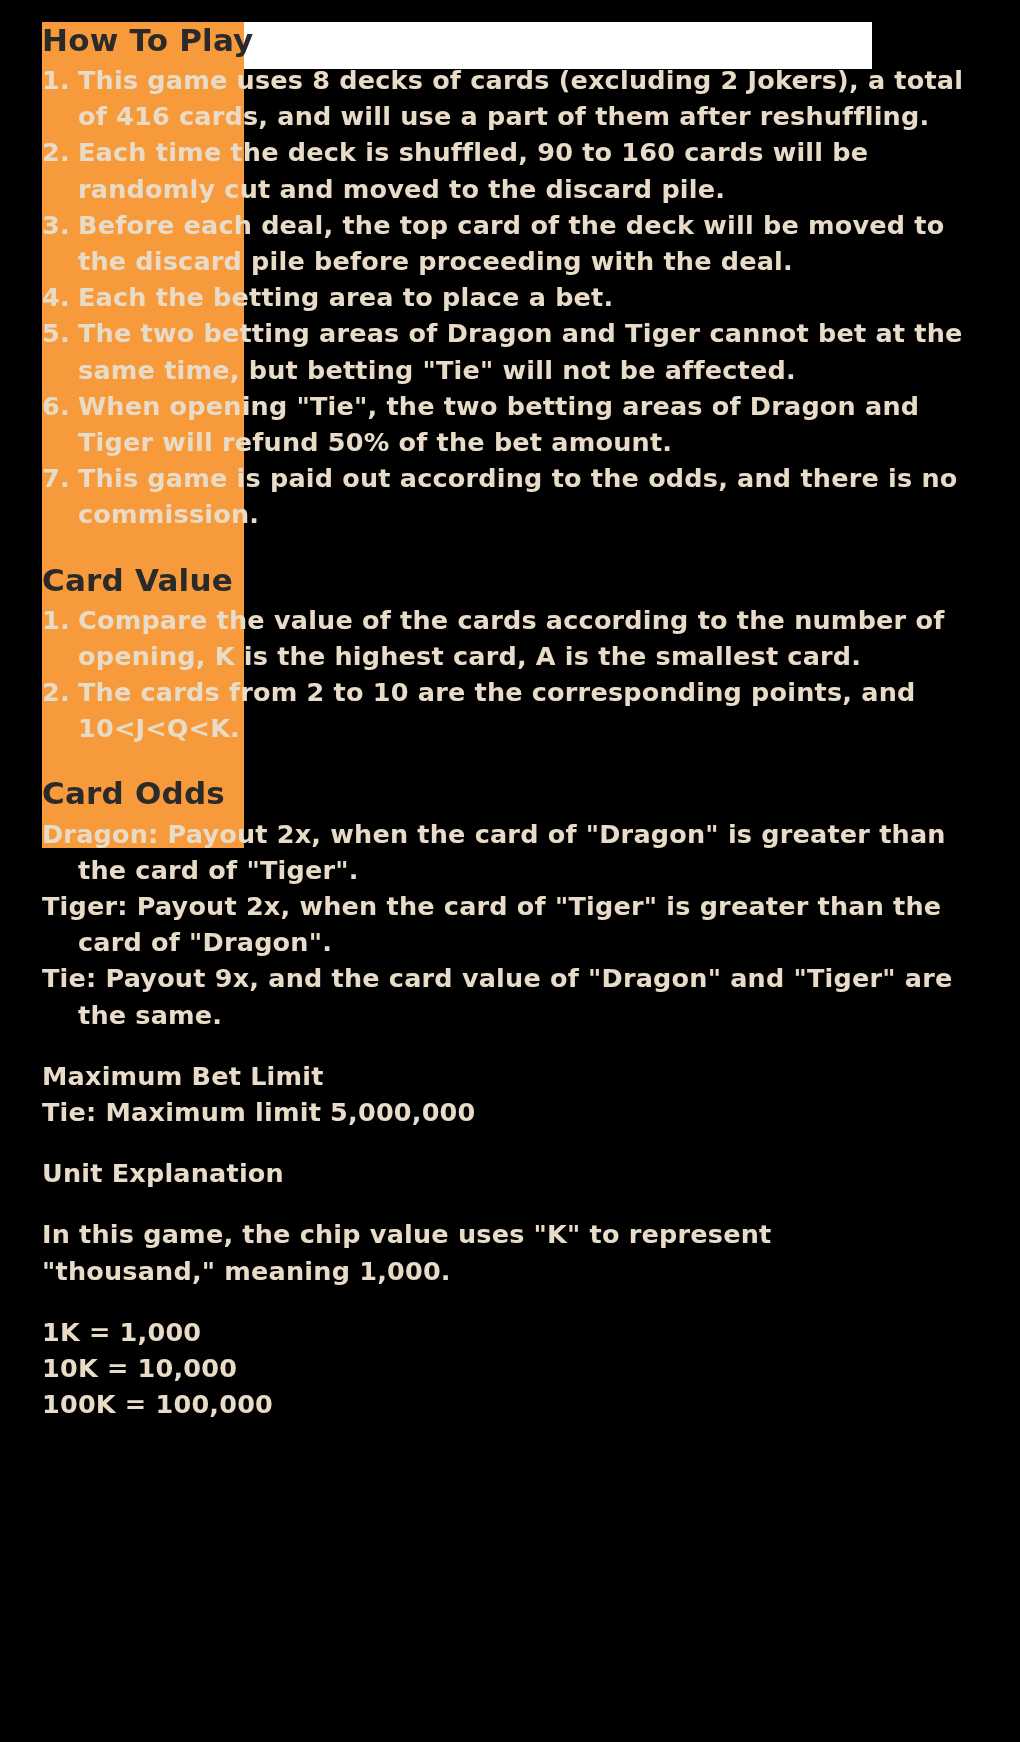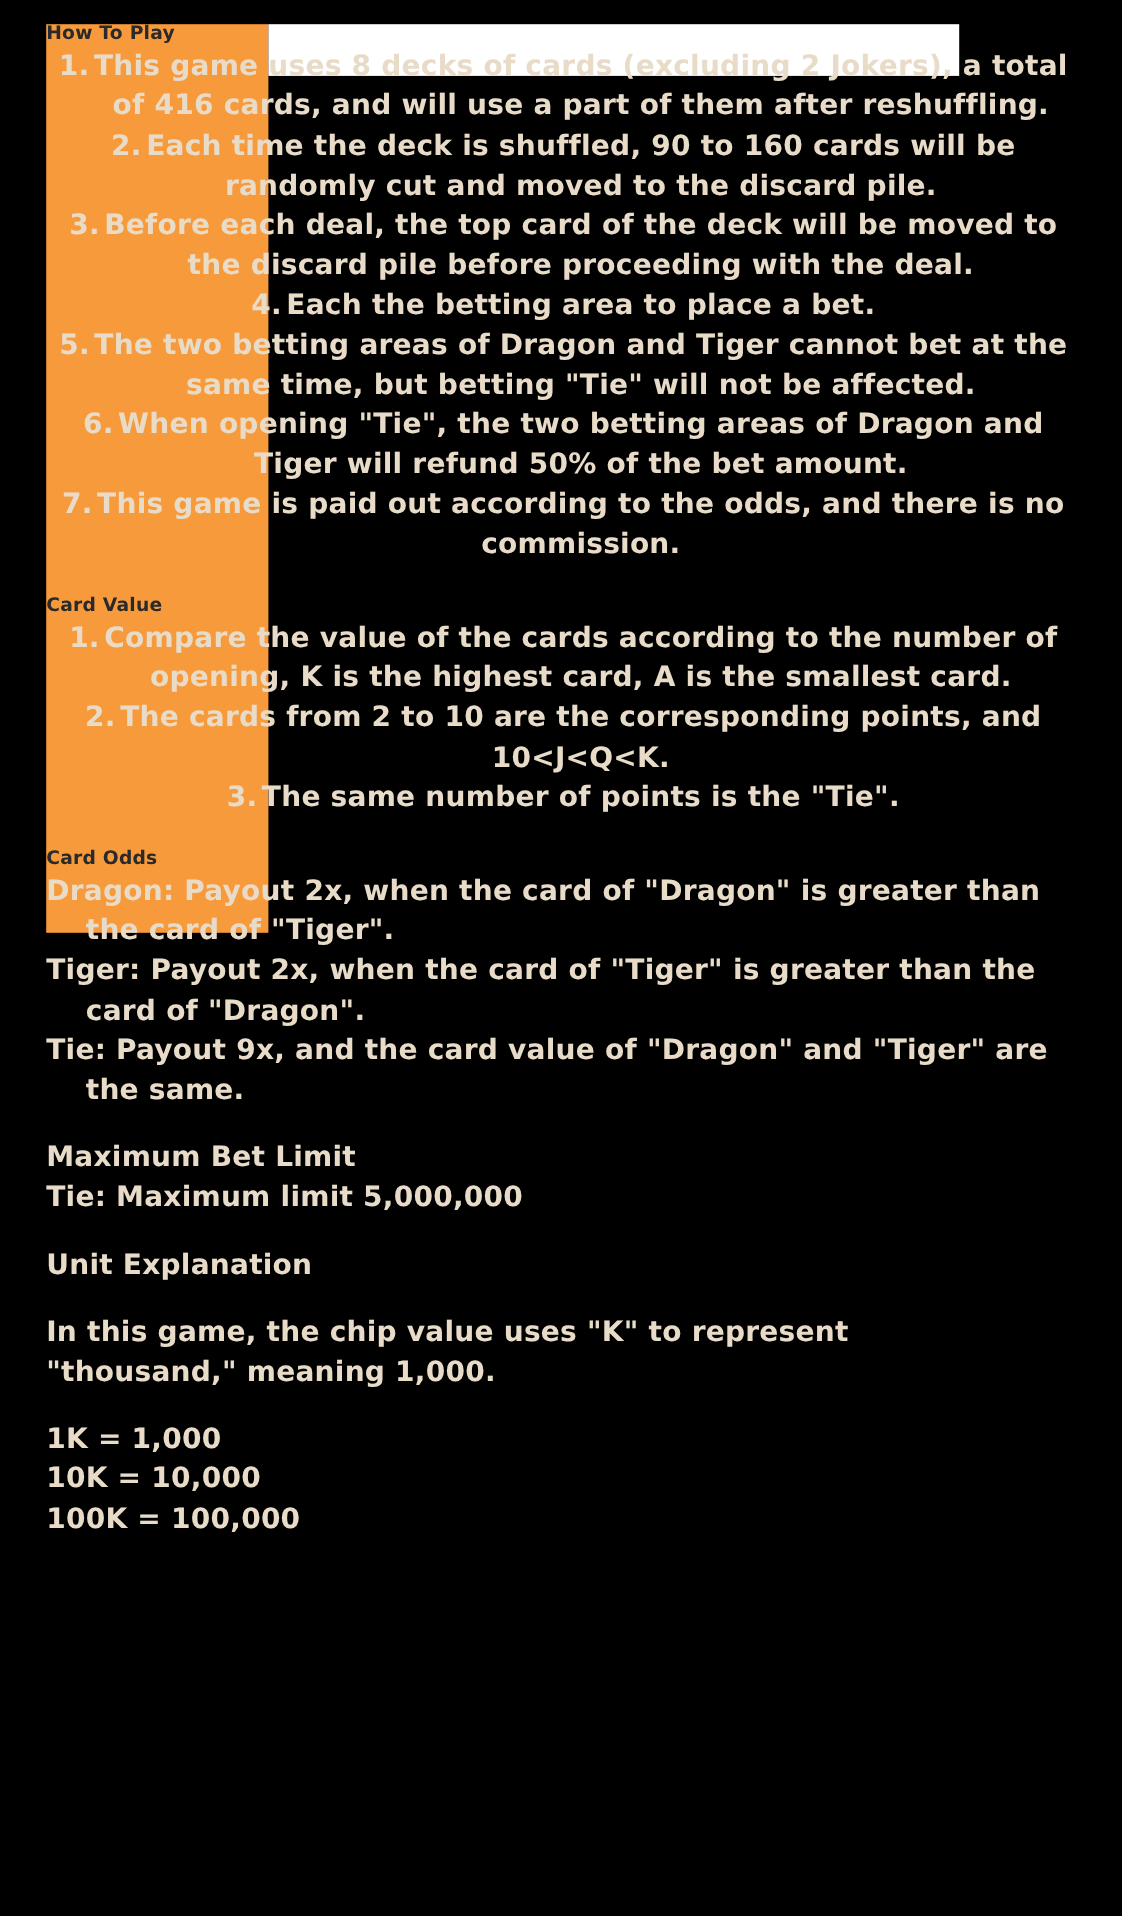--- a/index.html
+++ b/index.html
@@ -54,33 +54,32 @@
     z-index: 3;
     color: #e8dcc8;
     font-size: 25.5px;
     font-weight: bold;
     line-height: 1.42;
     letter-spacing: 0.2px;
   }
 
   .section-title {
     color: #2a2a2a;
-    font-size: 17px;
+    font-size: 31px;
     font-weight: bold;
     margin: 0;
     padding: 0;
     line-height: 1.42;
   }
 
   .para {
     margin: 0;
     padding: 0;
     text-indent: 0;
     padding-left: 36px;
-    text-align: center;
   }
   .para > .num {
     display: inline-block;
     width: 36px;
     margin-left: -36px;
   }
 
   .plain {
     margin: 0;
     padding: 0;
@@ -116,21 +115,20 @@
     <div class="para"><span class="num">5.</span><span>The two betting areas of Dragon and Tiger cannot bet at the same time, but betting "Tie" will not be affected.</span></div>
     <div class="para"><span class="num">6.</span><span>When opening "Tie", the two betting areas of Dragon and Tiger will refund 50% of the bet amount.</span></div>
     <div class="para"><span class="num">7.</span><span>This game is paid out according to the odds, and there is no commission.</span></div>
 
     <div class="blank"></div>
 
     <div class="section-title">Card Value</div>
 
     <div class="para"><span class="num">1.</span><span>Compare the value of the cards according to the number of opening, K is the highest card, A is the smallest card.</span></div>
     <div class="para"><span class="num">2.</span><span>The cards from 2 to 10 are the corresponding points, and 10&lt;J&lt;Q&lt;K.</span></div>
-    <div class="para"><span class="num">3.</span><span>The same number of points is the "Tie".</span></div>
 
     <div class="blank"></div>
 
     <div class="section-title">Card Odds</div>
 
     <div class="plain">Dragon: Payout 2x, when the card of "Dragon" is greater than the card of "Tiger".</div>
     <div class="plain">Tiger: Payout 2x, when the card of "Tiger" is greater than the card of "Dragon".</div>
     <div class="plain">Tie: Payout 9x, and the card value of "Dragon" and "Tiger" are the same.</div>
 
     <div class="blank"></div>

